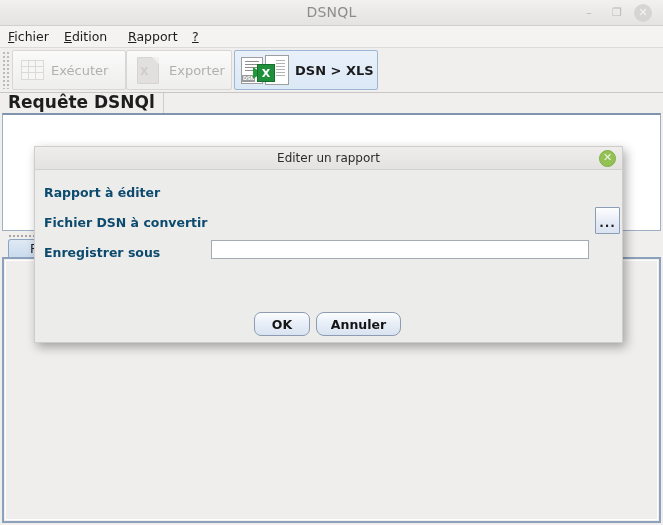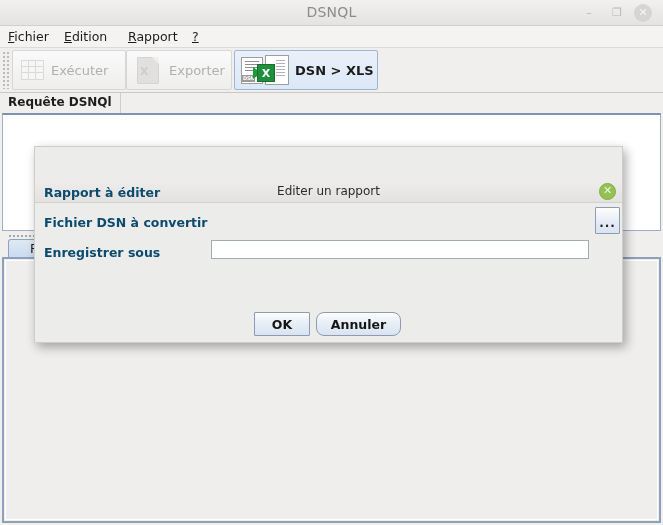--- a/index.html
+++ b/index.html
@@ -238,21 +238,21 @@
     left:0; top:93px;
     width:663px; height:20px;
     background:#f0efee;
     box-sizing:border-box;
   }
   #tab-requete {
     position:absolute;
     left:0; top:0;
     height:20px; line-height:19px;
     padding:0 8px;
-    font-size:12px; font-weight:bold; color:#1d1d1d;
+    font-size:17px; font-weight:bold; color:#1d1d1d;
     background:#f0efee;
     border-right:1px solid #cfcdcb;
     cursor:default;
   }
 
   
   #editor-area {
     position:absolute;
     left:2px; top:113px;
     width:659px; height:118px;
@@ -340,21 +340,20 @@
     box-sizing:border-box;
     border:1px solid #cfcdcb;
   }
   #dialog-titlebar {
     position:absolute;
     left:0; top:0;
     width:587px; height:23px;
     background:linear-gradient(to bottom,#eeedec 0%, #e3e2e1 100%);
     border-bottom:1px solid #d4d2d0;
     box-sizing:border-box;
-    margin-top:33px;
   }
   #dialog-title {
     position:absolute;
     left:0; top:0;
     width:587px;
     line-height:22px;
     text-align:center;
     font-size:12px;
     color:#2c2c2c;
   }
@@ -452,21 +451,21 @@
     background:linear-gradient(to bottom,#fcfdfe 0%, #e7eef7 48%, #d9e3f0 100%);
     border:1px solid #8d9cb2;
     border-radius:1px;
     box-sizing:border-box;
     font-size:12.5px;
     font-weight:bold;
     color:#151515;
     display:flex; align-items:center; justify-content:center;
     cursor:default;
   }
-  #btn-ok      { left:219px; width:56px; }
+  #btn-ok      { left:219px; width:56px;border-radius:7px; }
   #btn-annuler { left:281px; width:85px;border-radius:8px; }
 </style>
 </head>
 <body>
 
 <div id="app-window">
 
   <div id="titlebar">
     <div id="titlebar-title">DSNQL</div>
 

